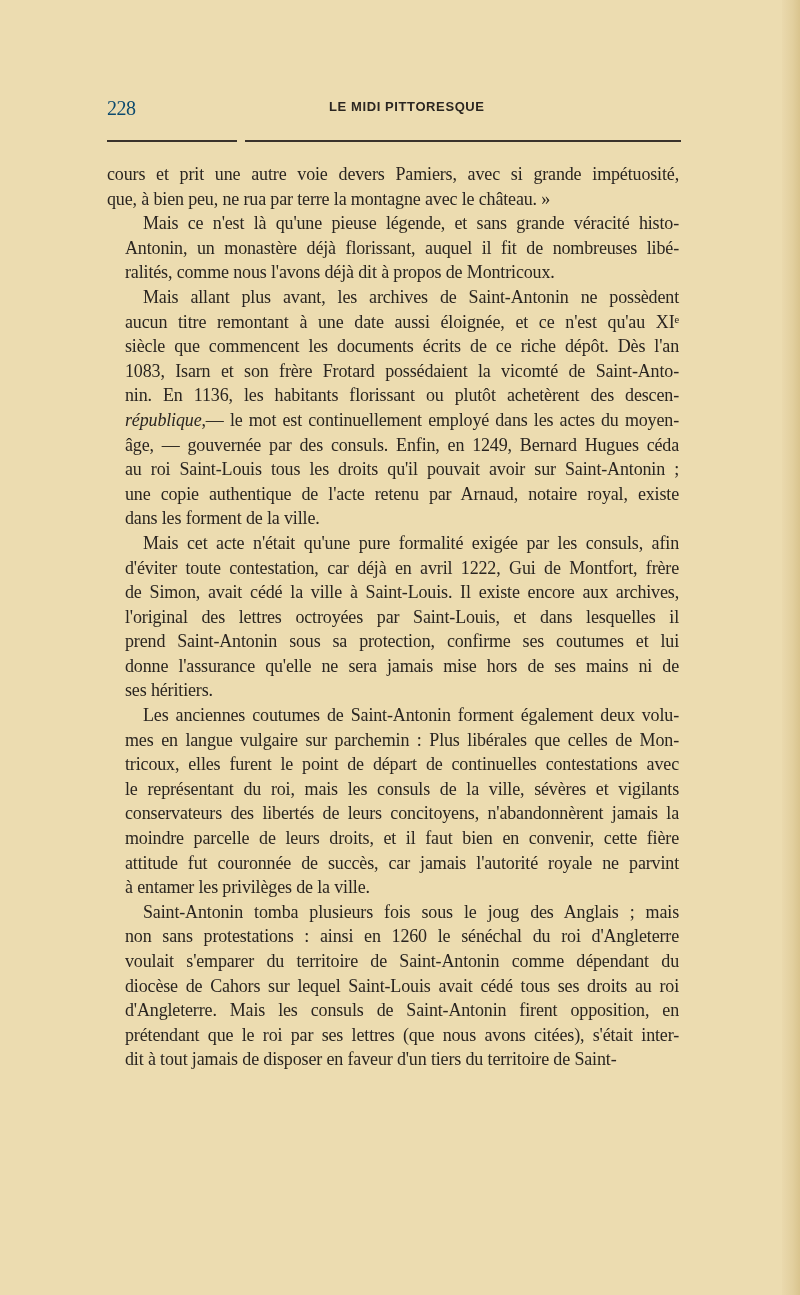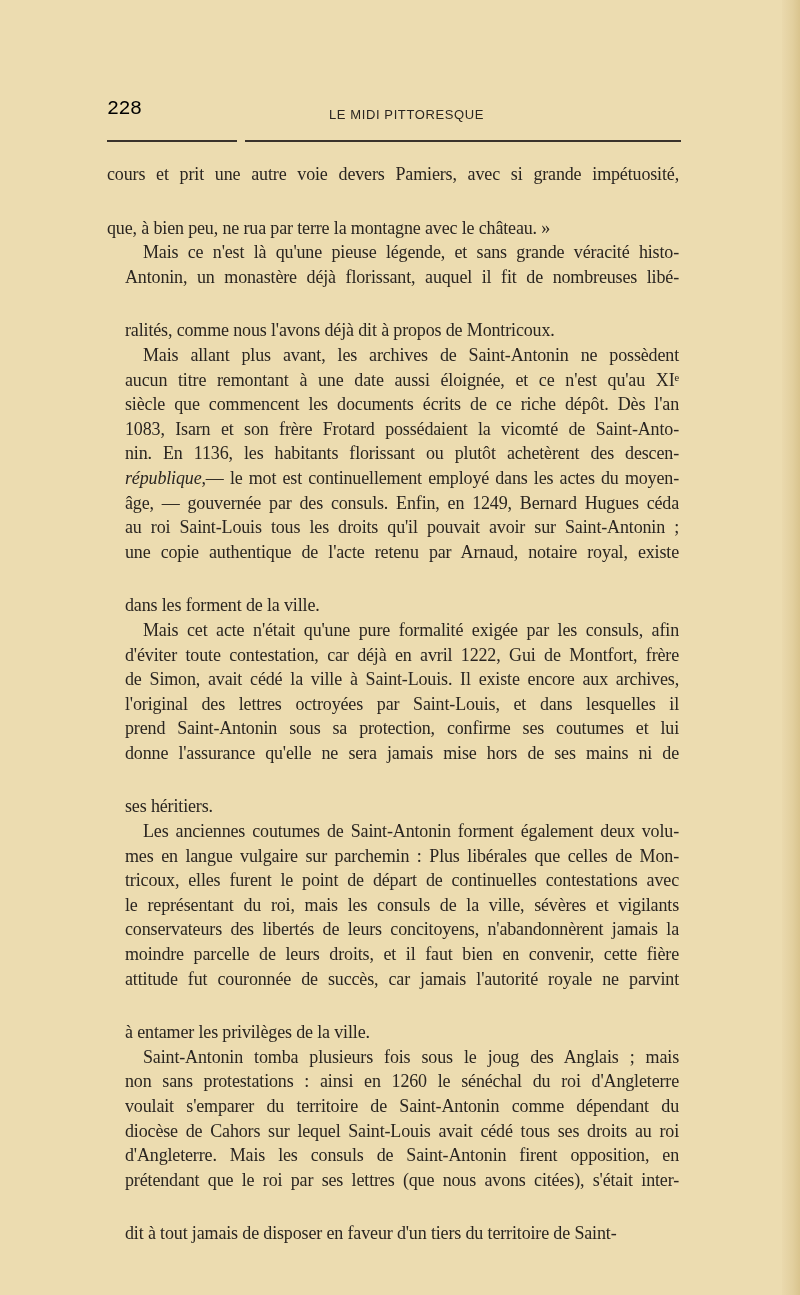--- a/index.html
+++ b/index.html
@@ -30,32 +30,32 @@
       width: 572px;
     }
     .running-head {
       position: relative;
       height: 30px;
     }
     .page-number {
       position: absolute;
       left: 0;
       top: 0;
-      font-family: Liberation Mono, monospace;
+      font-family: Liberation Serif, serif;
       font-size: 20px;
       letter-spacing: -0.5px;
-      color: #000000;
+      color: #0c4a6e;
     }
     .running-title {
       position: absolute;
       left: 222px;
-      top: 10px;
+      top: 2px;
       font-family: "Liberation Sans", "DejaVu Sans", sans-serif;
       font-size: 13px;
-      font-weight: normal;
+      font-weight: bold;
       letter-spacing: 0.6px;
       color: #2b2621;
     }
     .rule {
       position: relative;
       height: 2px;
       margin-top: 13px;
     }
     .rule .seg1 {
       position: absolute;
@@ -87,21 +87,20 @@
       text-indent: 18px;
     }
     .body-text .line {
       display: block;
       text-align: justify;
       text-align-last: justify;
       white-space: nowrap;
     }
     .body-text .line.last {
       text-align-last: left;
-      margin-top: 29px;
     }
     .italic {
       font-style: italic;
     }
   </style>
 </head>
 <body>
 
 <div class="edge"></div>
 

